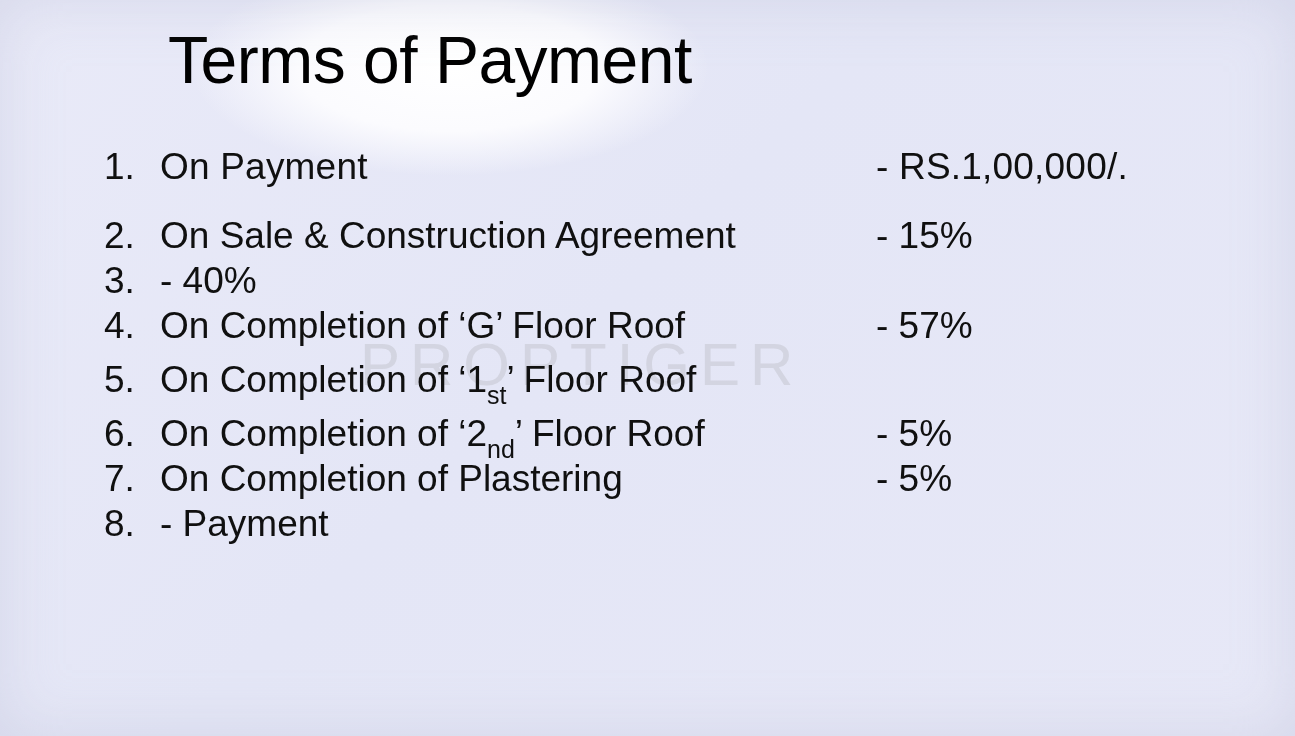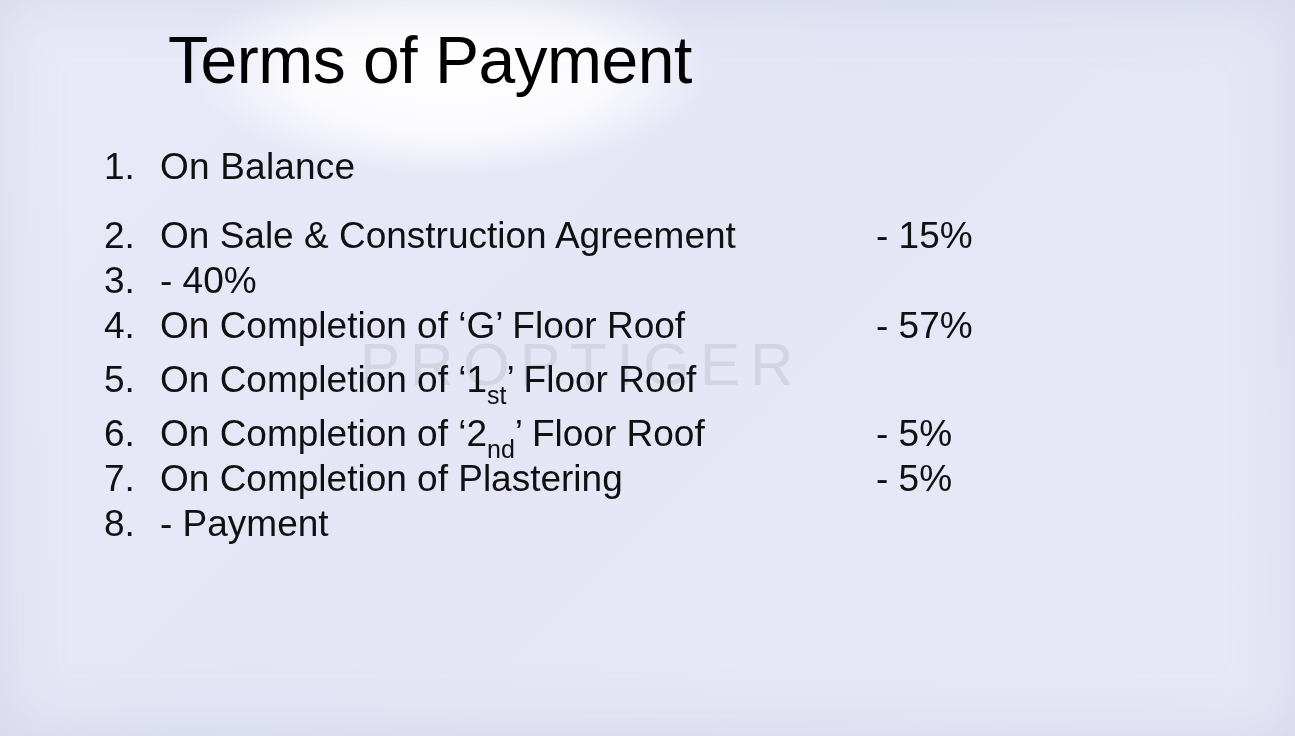--- a/index.html
+++ b/index.html
@@ -103,21 +103,22 @@
 <div class="slide">
 
   <div class="title">Terms of Payment</div>
 
   <div class="watermark">PROPTIGER</div>
 
   <div class="list">
 
     <div class="row r1">
       <span class="num">1.</span>
-      <span class="desc">On Balance</span>
+      <span class="desc">On Payment</span>
+      <span class="amt">- RS.1,00,000/.</span>
     </div>
 
     <div class="row r2">
       <span class="num">2.</span>
       <span class="desc">On Sale &amp; Construction Agreement</span>
       <span class="amt">- 15%</span>
     </div>
 
     <div class="row r3">
       <span class="num">3.</span>

